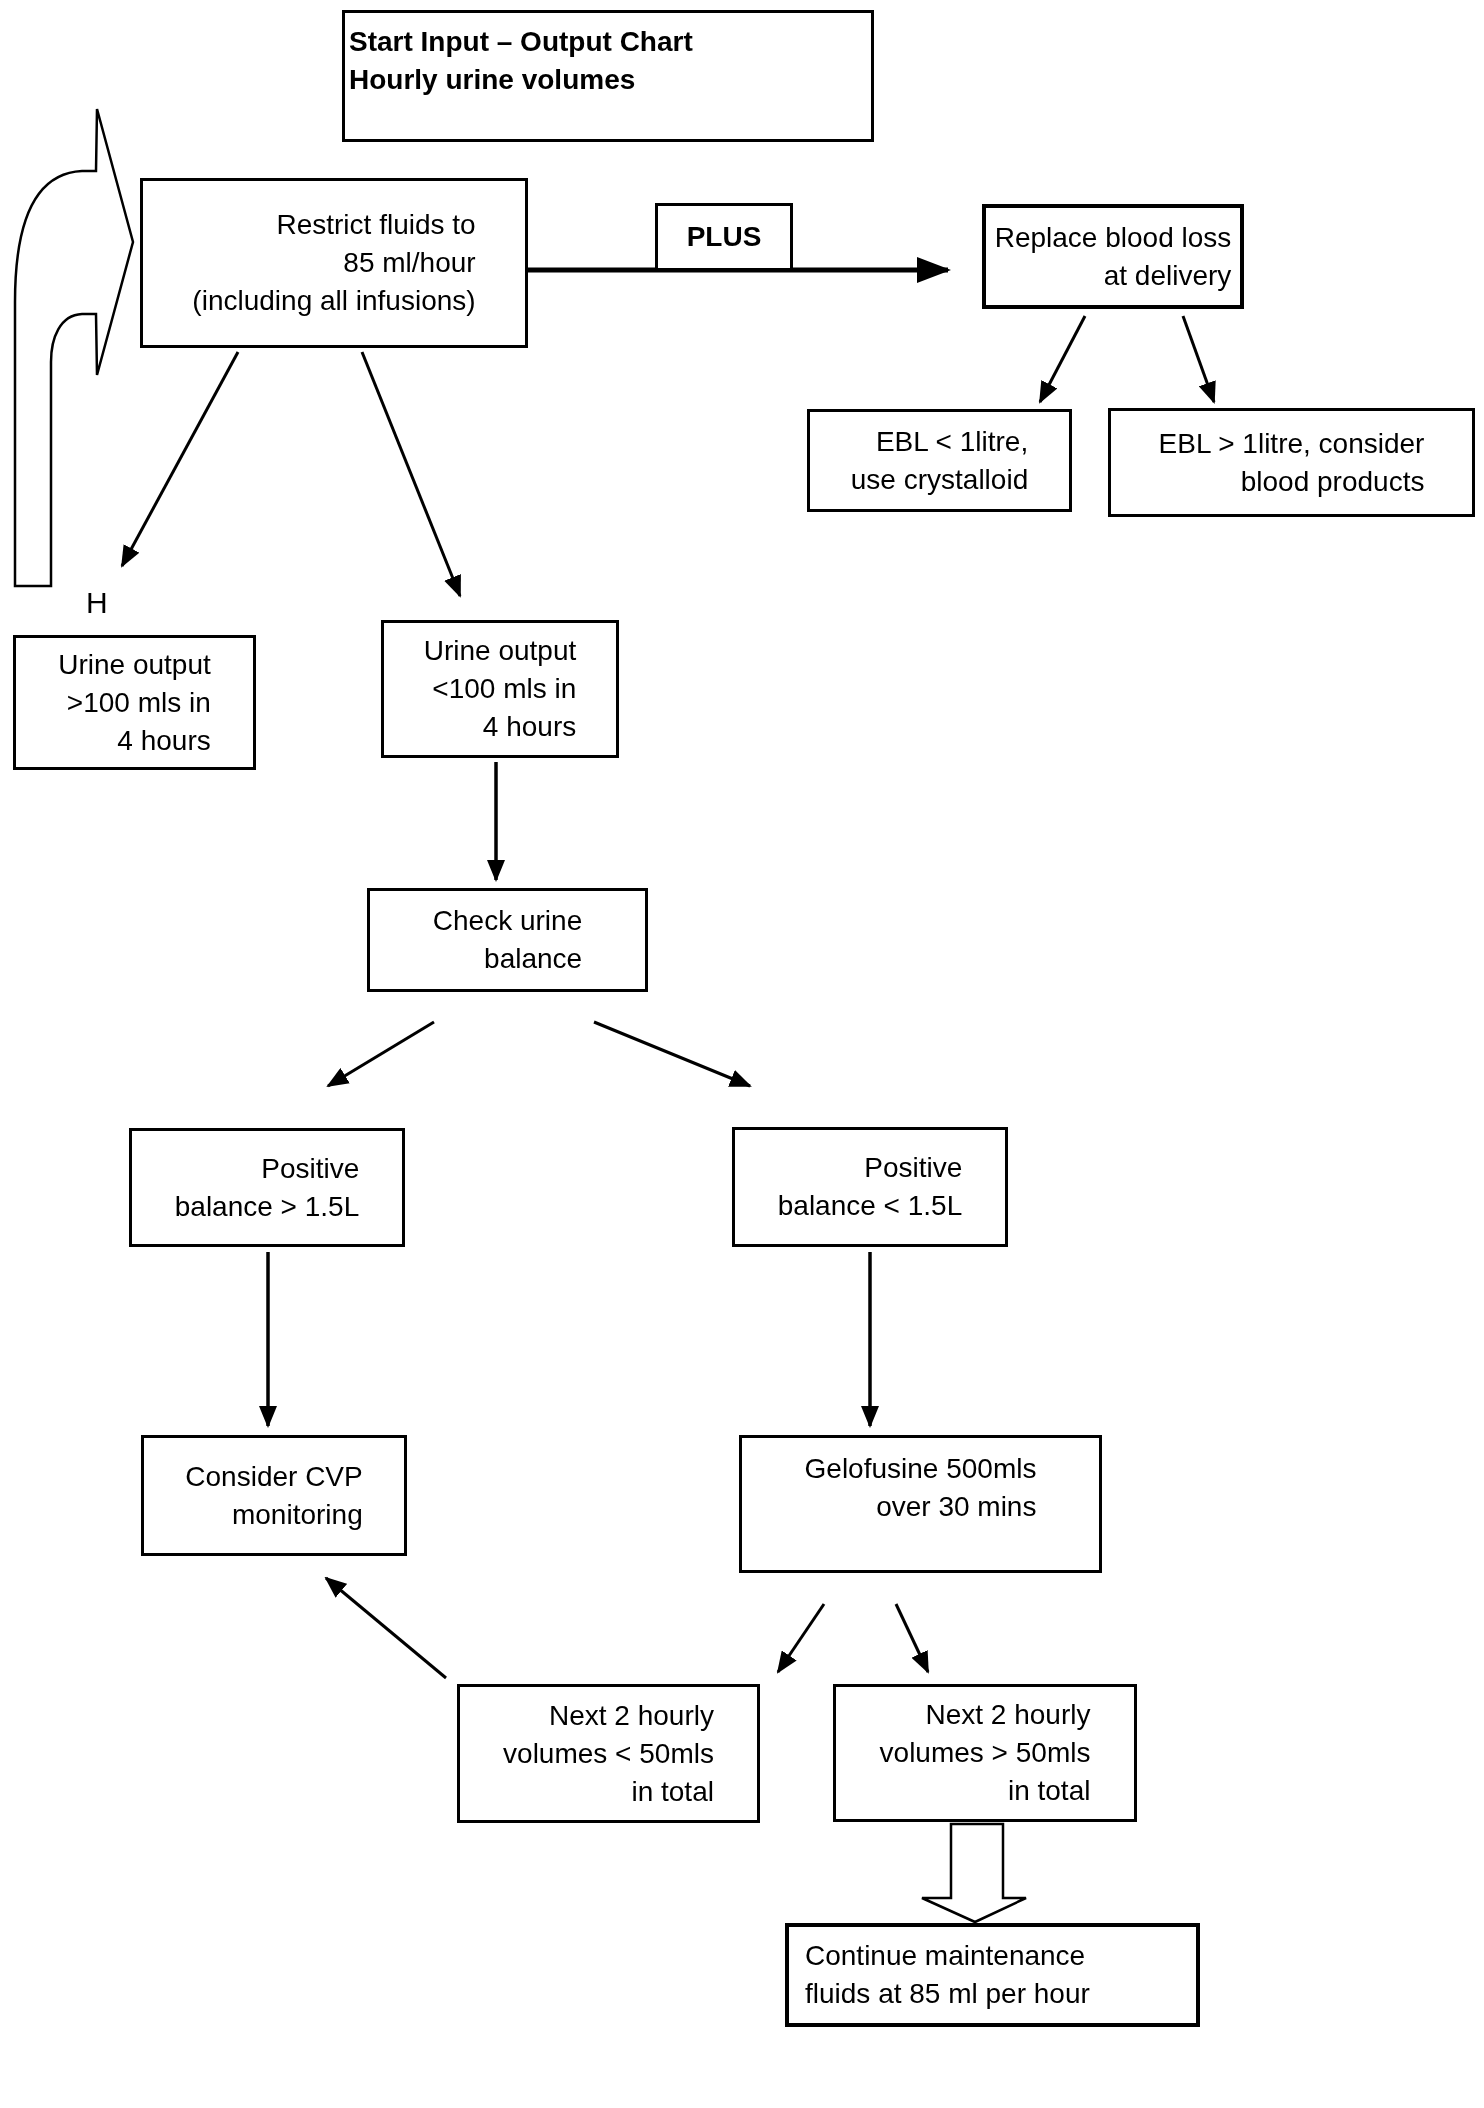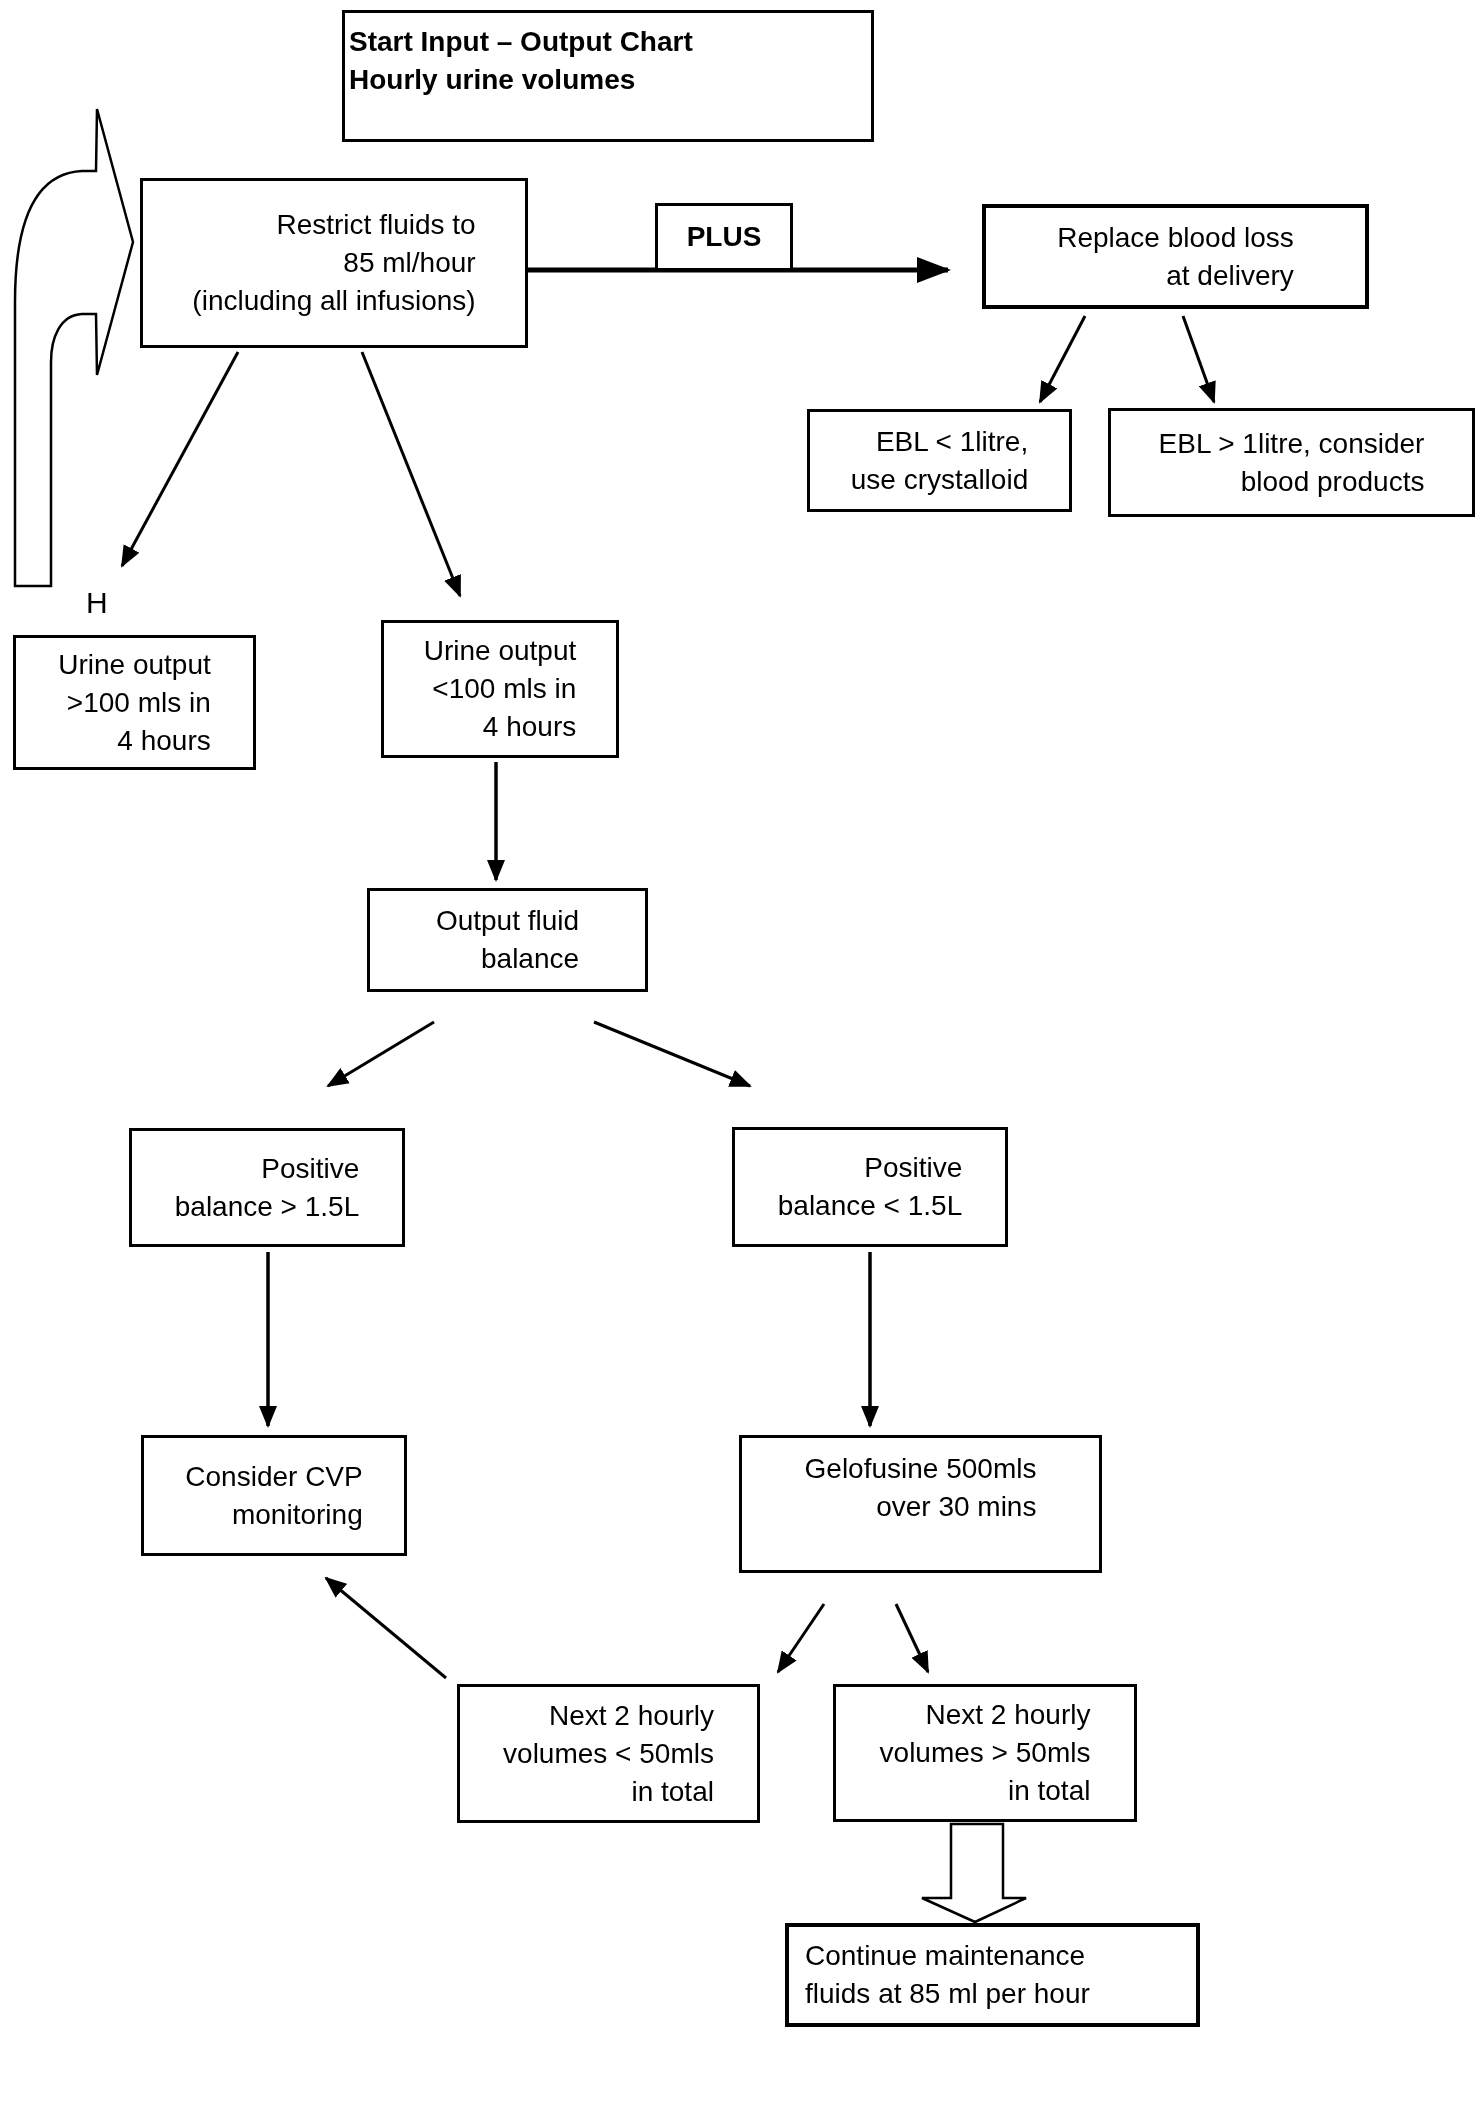--- a/index.html
+++ b/index.html
@@ -46,21 +46,21 @@
     position: absolute;
     font-size: 30px;
     line-height: 30px;
     z-index: 1;
     white-space: pre;
   }
   
   #n-start      { left: 342px;  top: 10px;   width: 532px; height: 132px; padding: 10px 4px; }
   #n-restrict   { left: 140px;  top: 178px;  width: 388px; height: 170px; }
   #n-plus       { left: 655px;  top: 203px;  width: 138px; height: 68px;  }
-  #n-replace    { left: 982px;  top: 204px;  width: 387px; height: 105px; border-width: 4px; }
+  #n-replace    { left: 982px;  top: 204px;  width: 262px; height: 105px; border-width: 4px; }
   #n-ebl-low    { left: 807px;  top: 409px;  width: 265px; height: 103px; }
   #n-ebl-high   { left: 1108px; top: 408px;  width: 367px; height: 109px; }
   #n-urine-high { left: 13px;   top: 635px;  width: 243px; height: 135px; }
   #n-urine-low  { left: 381px;  top: 620px;  width: 238px; height: 138px; }
   #n-check      { left: 367px;  top: 888px;  width: 281px; height: 104px; }
   #n-pos-high   { left: 129px;  top: 1128px; width: 276px; height: 119px; }
   #n-pos-low    { left: 732px;  top: 1127px; width: 276px; height: 120px; }
   #n-cvp        { left: 141px;  top: 1435px; width: 266px; height: 121px; padding-bottom: 0; }
   #n-gelofusine { left: 695px;  top: 1435px; width: 363px; height: 138px; padding-top: 12px; margin-left: 44px; }
   #n-next-low   { left: 457px;  top: 1684px; width: 303px; height: 139px; }
@@ -123,21 +123,21 @@
   <div class="free-label" id="lbl-h">H</div>
 
   <div class="node" id="n-urine-high">Urine output
 &gt;100 mls in
 4 hours</div>
 
   <div class="node" id="n-urine-low">Urine output
 &lt;100 mls in
 4 hours</div>
 
-  <div class="node" id="n-check">Output fluid
+  <div class="node" id="n-check">Check urine
 balance</div>
 
   <div class="node" id="n-pos-high">Positive
 balance &gt; 1.5L</div>
 
   <div class="node" id="n-pos-low">Positive
 balance &lt; 1.5L</div>
 
   <div class="node" id="n-cvp">Consider CVP
 monitoring</div>

